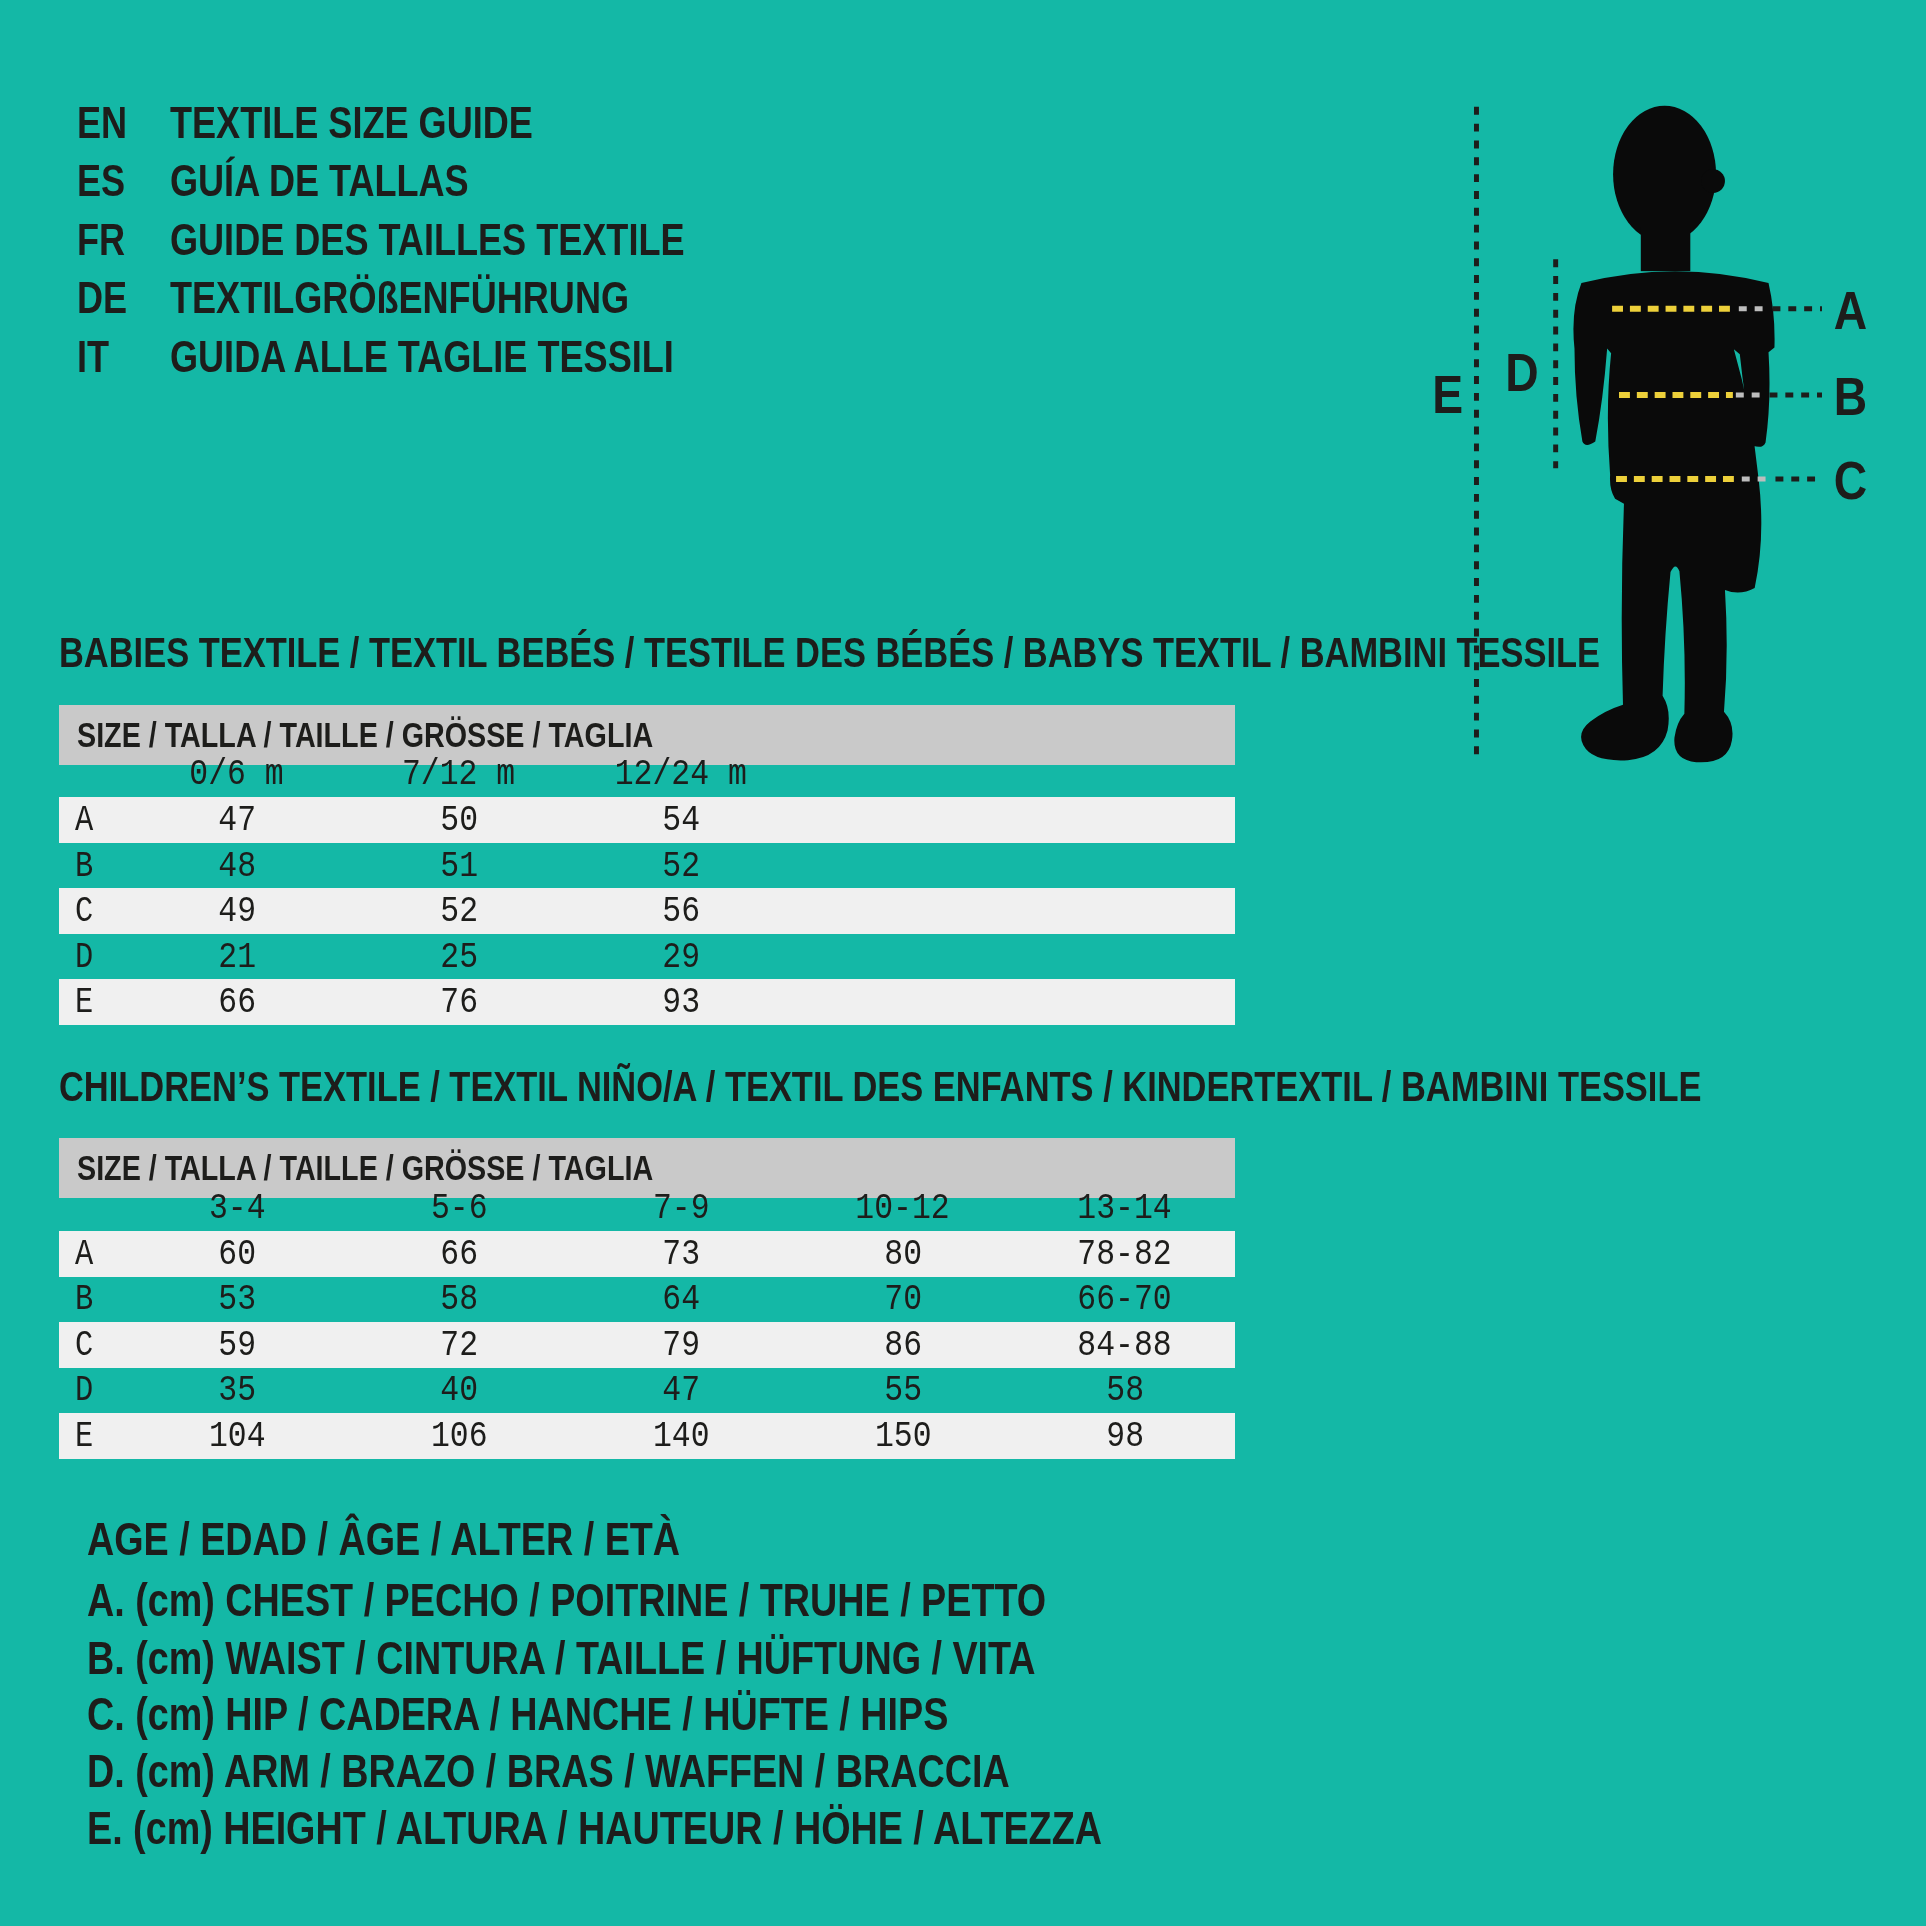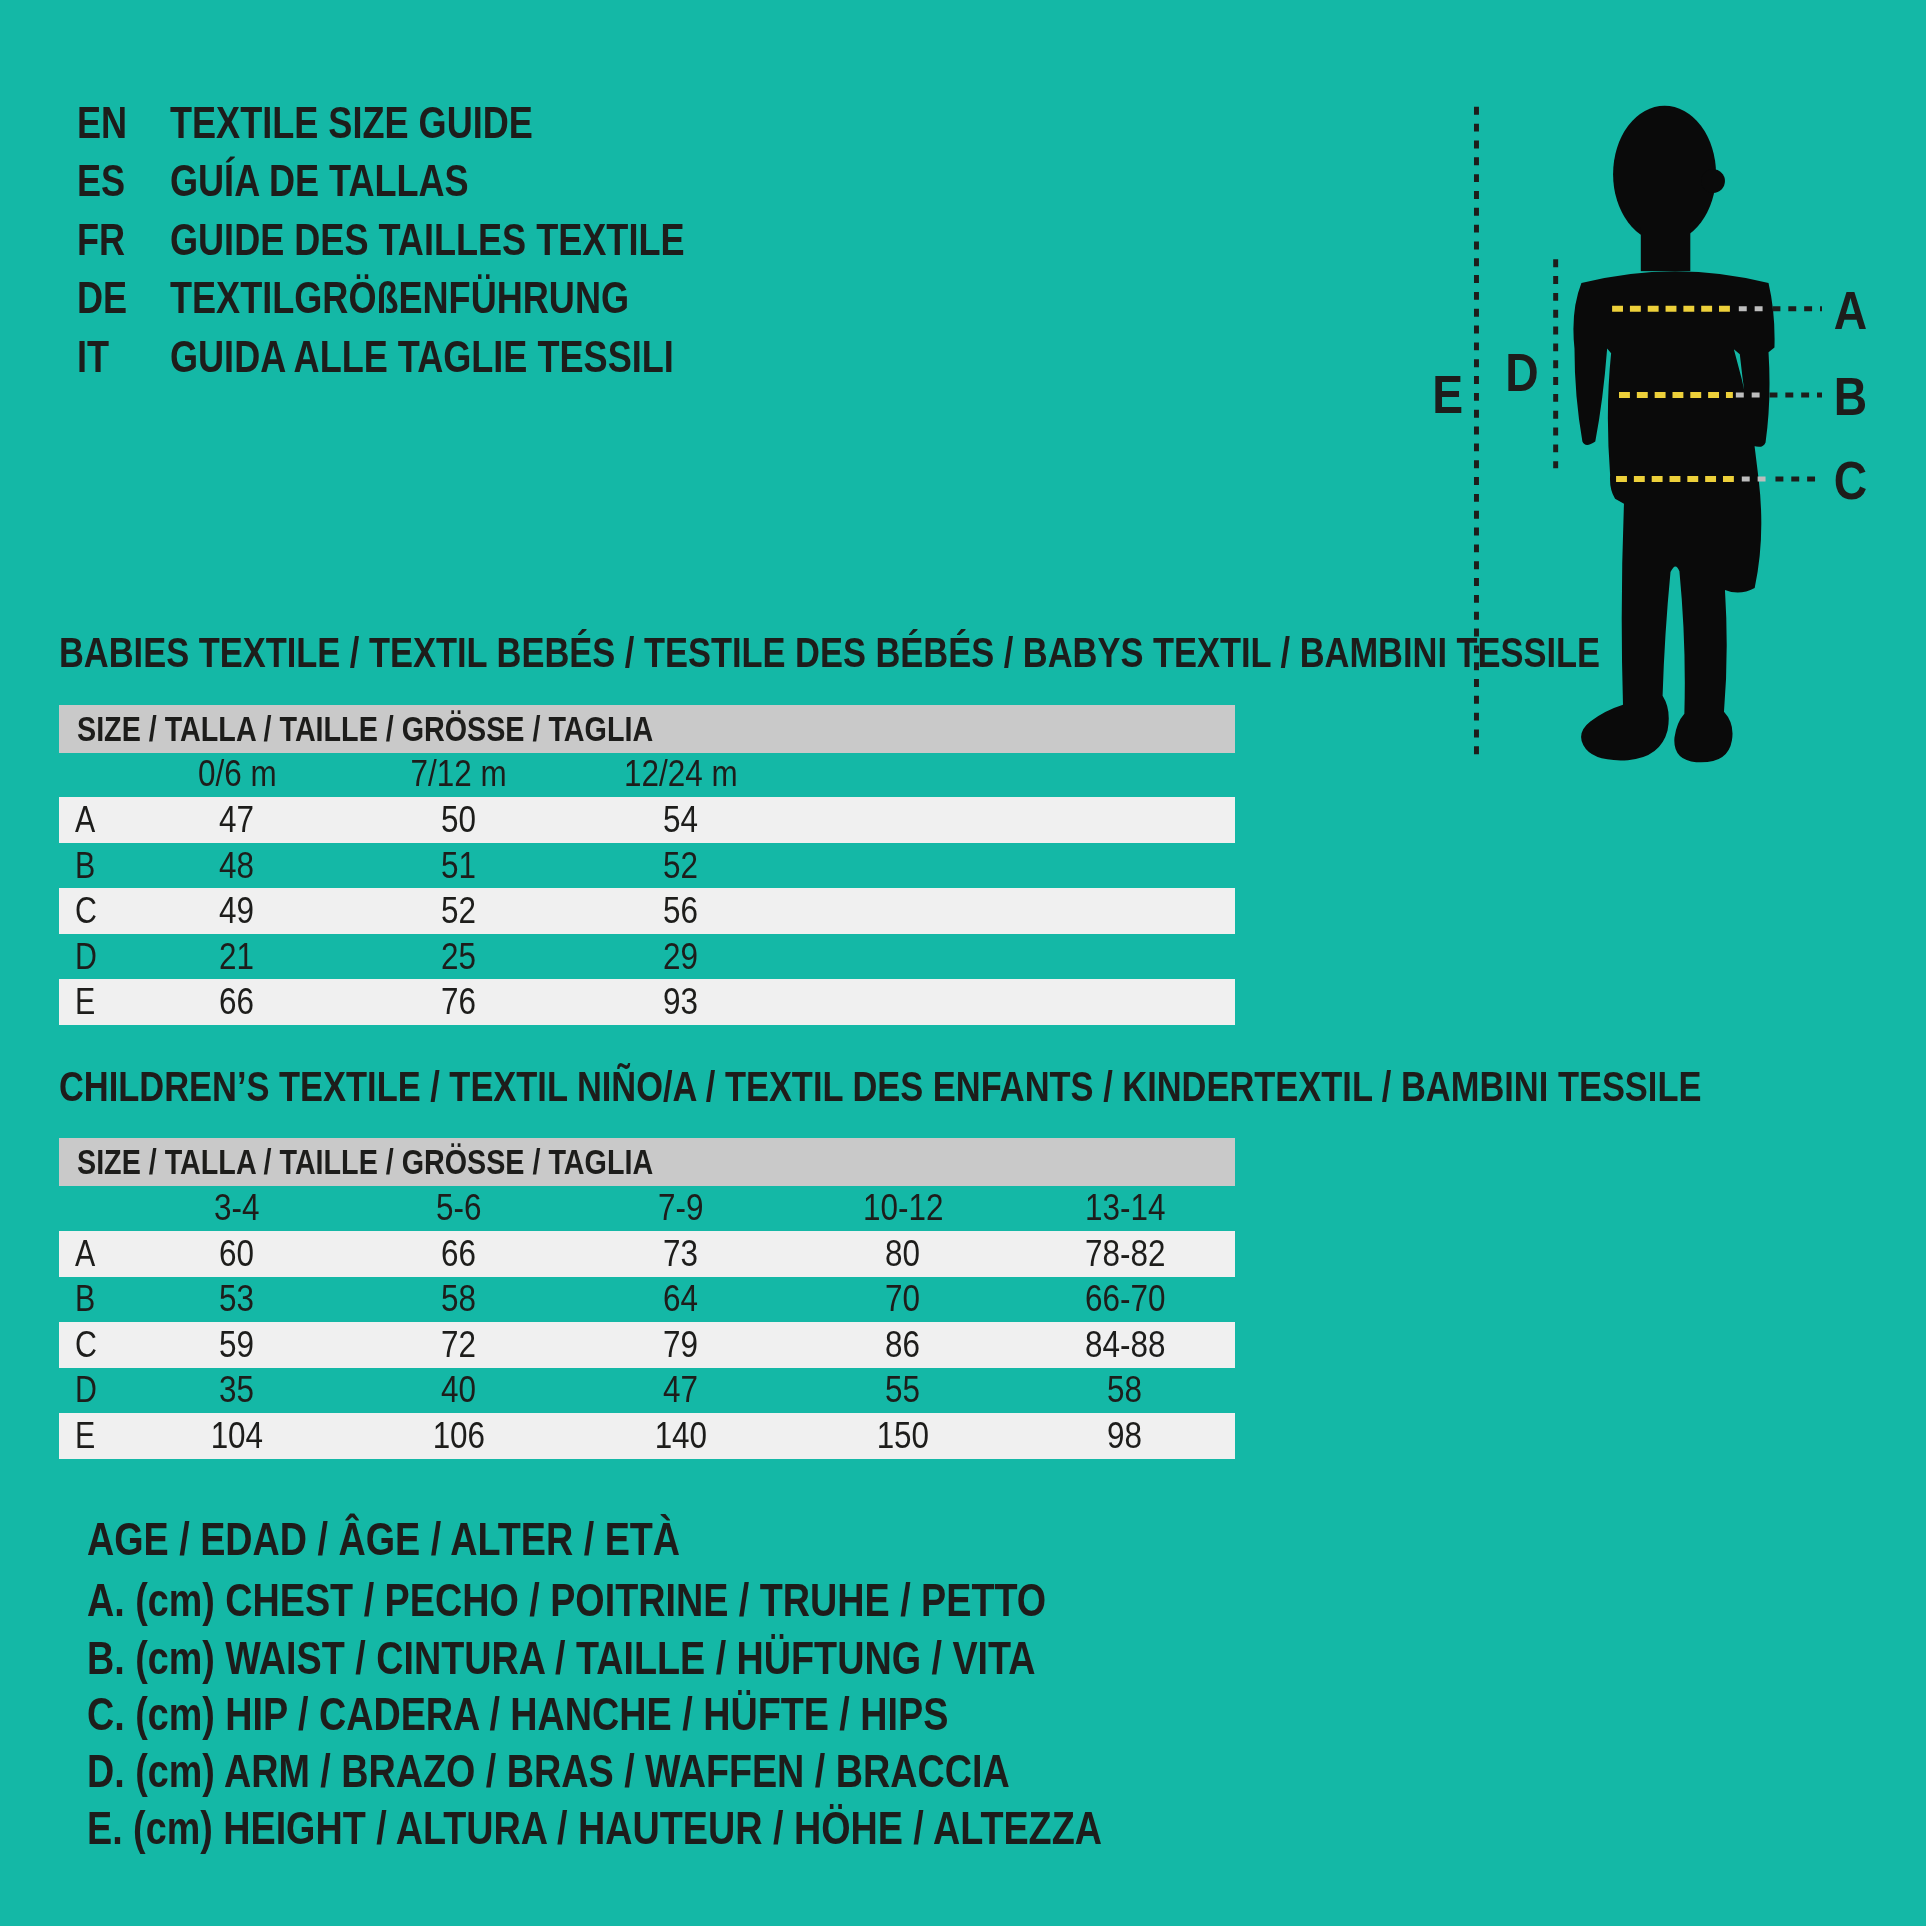--- a/index.html
+++ b/index.html
@@ -17,29 +17,29 @@
   
   .lang-row{position:absolute;left:77px;height:44px;line-height:44px;font-size:44px;font-weight:bold;}
   .lang-code{position:absolute;left:0;top:0;}
   .lang-title{position:absolute;left:93px;top:0;}
 
   
   .section-heading{position:absolute;left:59px;font-size:42px;font-weight:bold;line-height:44px;}
 
   
   .size-bar{
-    position:absolute;left:59px;width:1176px;height:48px;
+    position:absolute;left:59px;width:1176px;height:60px;
     background:#c9c9c9;display:flex;align-items:center;
     padding-left:18px;box-sizing:border-box;
     font-size:35px;font-weight:bold;
   }
   .trow{
     position:absolute;left:59px;width:1176px;height:46px;
     display:grid;grid-template-columns:67px repeat(5,222px);
-    align-items:center;font-size:37px;
+    align-items:center;font-size:37px;font-family:Liberation Mono, monospace;
   }
   .trow .cell{text-align:center;}
   .trow .rlabel{text-align:left;padding-left:16px;}
   .row-alt{background:#f0f0f0;}
 
   
   .legend-line{position:absolute;left:59px;font-size:46px;font-weight:bold;line-height:48px;margin-left:28px;}
 
   
   #figure-svg{position:absolute;left:1416px;top:89px;}

